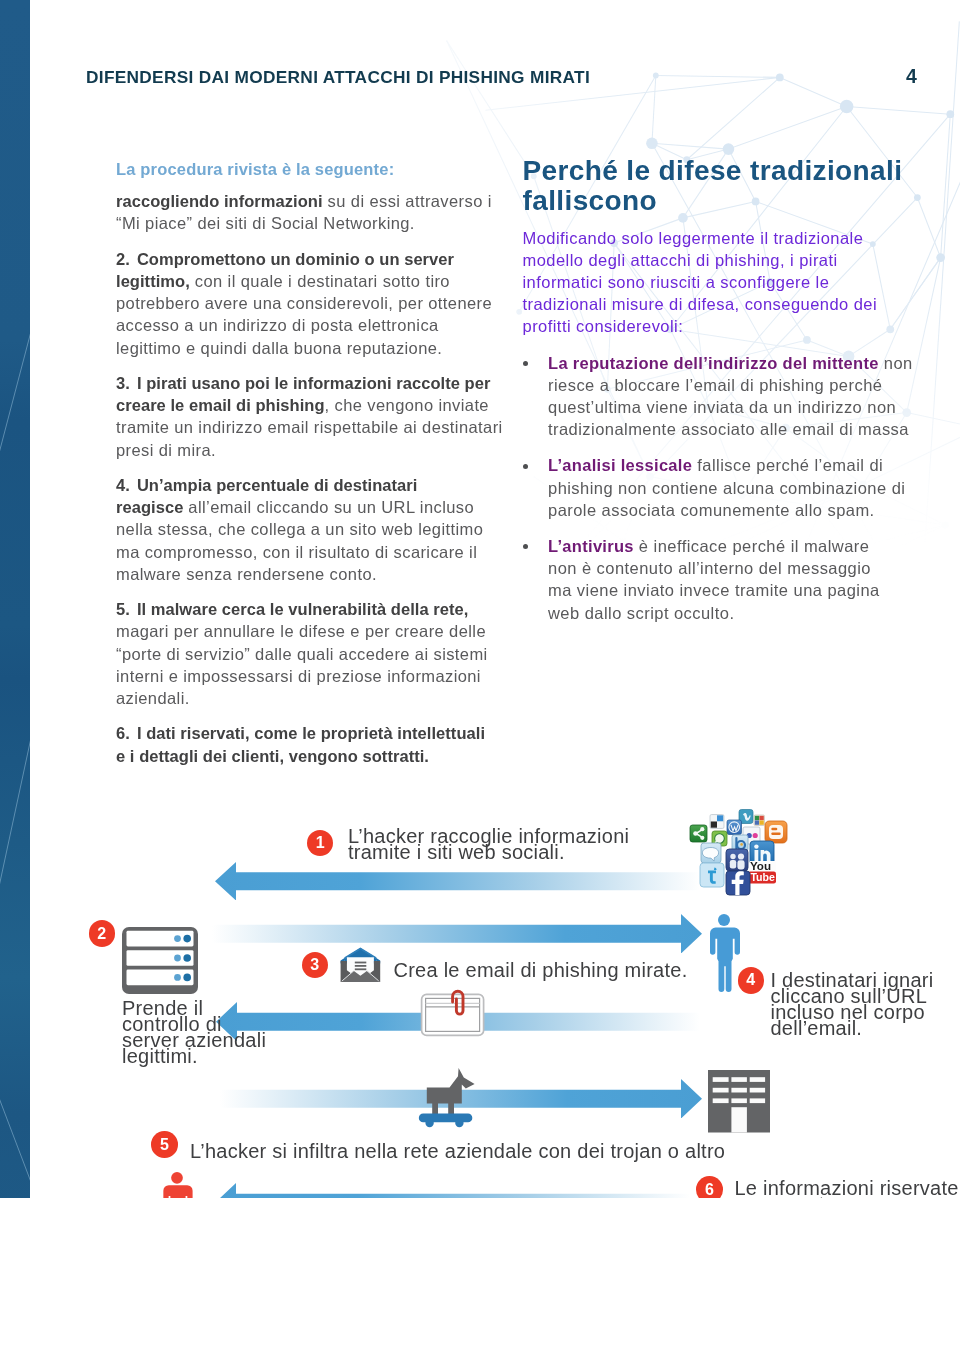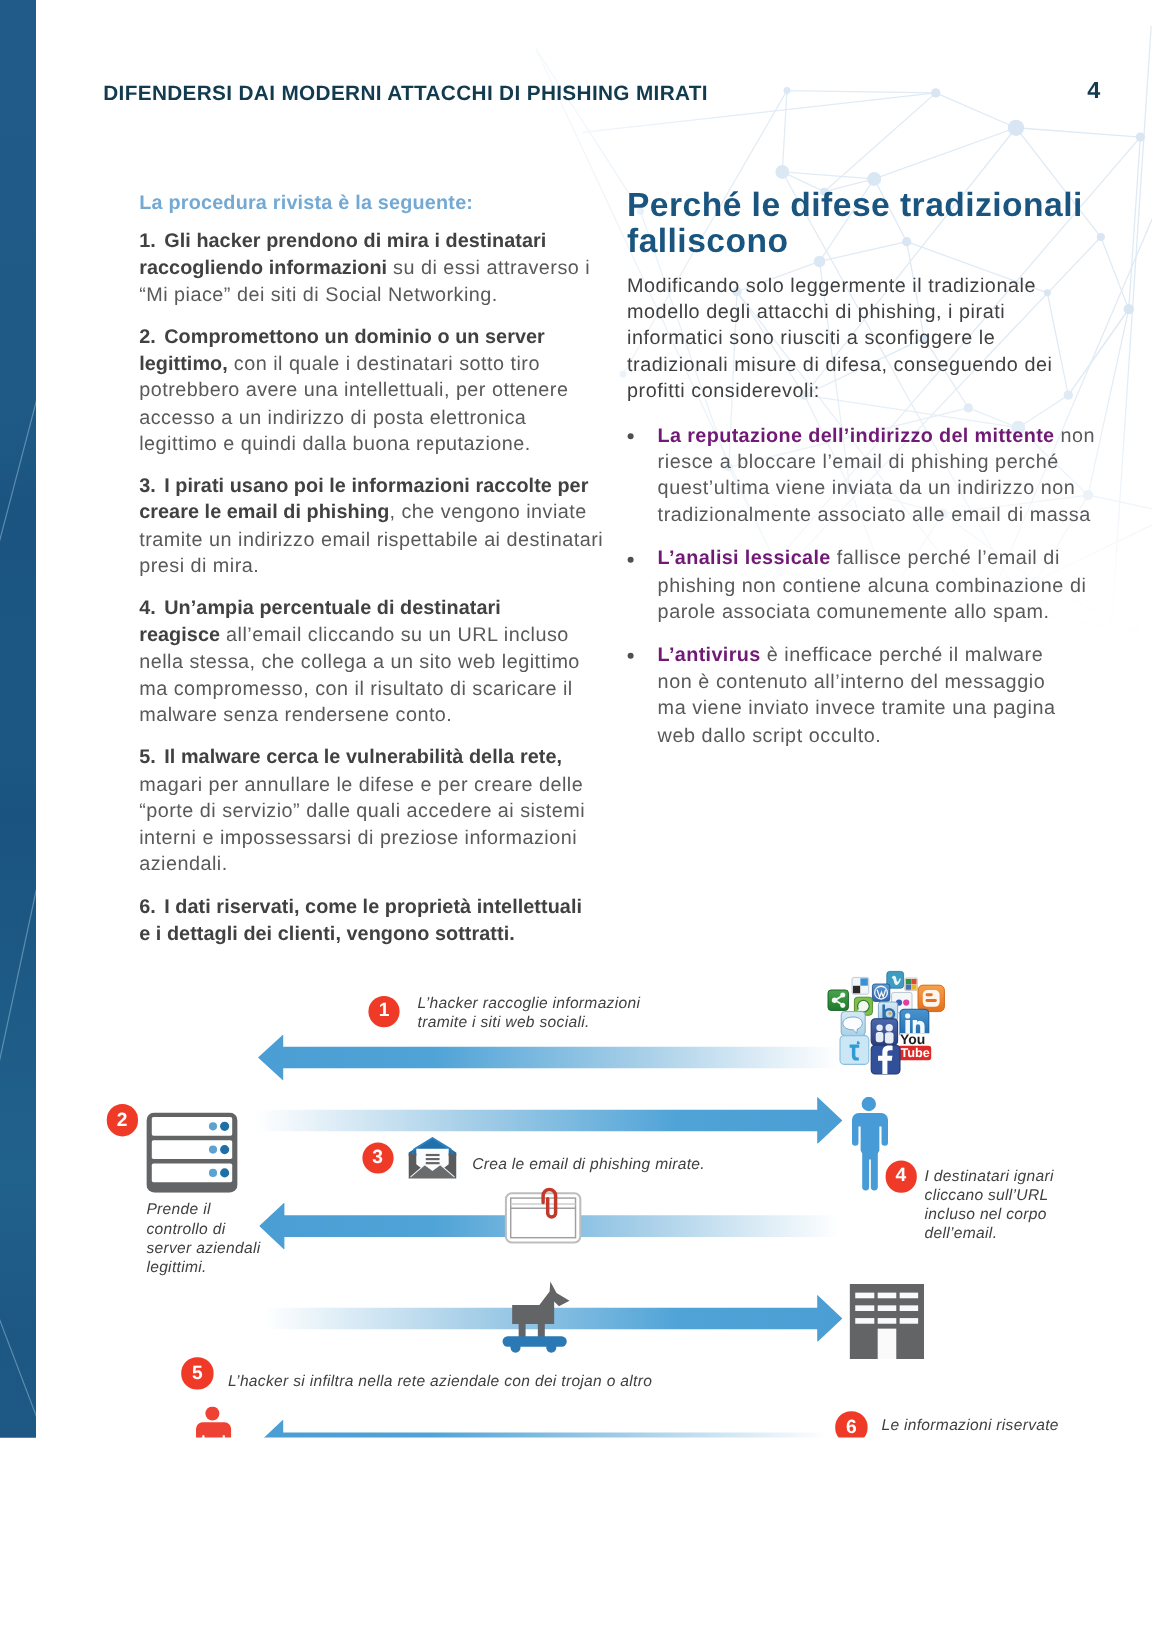--- a/index.html
+++ b/index.html
@@ -28,35 +28,35 @@
          letter-spacing:.17px;}
 
   .step{font-size:16.5px;line-height:22.2px;color:#59595b;margin:0 0 13.2px 0;}
   .tl{white-space:nowrap;}
   .step .num{font-weight:bold;color:#414142;margin-right:7px;letter-spacing:.05px;}
   .bd{font-weight:bold;color:#414142;letter-spacing:.05px;}
   .rg{letter-spacing:.40px;}
 
   .rhead{font-size:28px;font-weight:bold;color:#1a5580;line-height:30.8px;margin:0 0 11px 0;
          letter-spacing:.38px;}
-  .rpara{font-size:16.5px;line-height:21.9px;color:#404040;margin:0 0 14px 0;letter-spacing:.45px;}
+  .rpara{font-size:16.5px;line-height:21.9px;color:#6d28d9;margin:0 0 14px 0;letter-spacing:.45px;}
   .bullet{position:relative;font-size:16.5px;line-height:22.2px;color:#59595b;margin:0 0 14px 0;
           padding-left:25.5px;}
   .bullet .dot{position:absolute;left:0.5px;top:9.3px;width:5px;height:5px;border-radius:50%;
                background:#4e4f51;font-size:0;line-height:0;}
   .bullet .bd{font-weight:bold;color:#701a75;letter-spacing:.30px;}
   .bullet .rg{letter-spacing:.45px;}
 
   
   .diagram{position:absolute;left:0;top:0;width:960px;height:1358px;}
   .arrow{position:absolute;}
   .badge{position:absolute;border-radius:50%;background:#ee3a26;color:#fff;
          font-size:16px;font-weight:bold;display:flex;
          align-items:center;justify-content:center;line-height:1;}
-  .dlabel{position:absolute;font-size:13px;line-height:16px;color:#3e3f41;letter-spacing:.25px;font-style:italic;}
+  .dlabel{position:absolute;font-size:20px;line-height:16px;color:#3e3f41;letter-spacing:.25px;}
   .ic{position:absolute;}
 
   
   .logo{position:absolute;left:800px;top:1255px;font-size:34px;font-weight:bold;letter-spacing:-1.9px;transform:scaleX(0.865);transform-origin:0 0;}
   .logo .lt{color:#4d9ad6;}
   .logo .dk{color:#0e3f63;}
   .logo .tm{font-size:8px;vertical-align:super;color:#0e3f63;letter-spacing:0;position:relative;top:-2px;left:1px;}
 </style>
 </head>
 <body>
@@ -229,28 +229,27 @@
         <path d="M34 724 L-6 910"></path>
         <path d="M34 1190 L-4 1090"></path>
       </g>
     </svg>
   </div>
   <div class="hdr-title">DIFENDERSI DAI MODERNI ATTACCHI DI PHISHING MIRATI</div>
   <div class="hdr-page">4</div>
   <div class="col-left">
     <p class="intro">La procedura rivista è la seguente:</p>
     <div class="step">
-        <div class="tl"><span class="num">1.</span><span class="bd">Gli hacker prendono di mira i destinatari</span></div>
         <div class="tl"><span class="bd">raccogliendo informazioni</span><span class="rg"> su di essi attraverso i</span></div>
         <div class="tl"><span class="rg">“Mi piace” dei siti di Social Networking.</span></div>
       </div>
     <div class="step">
         <div class="tl"><span class="num">2.</span><span class="bd">Compromettono un dominio o un server</span></div>
         <div class="tl"><span class="bd">legittimo,</span><span class="rg"> con il quale i destinatari sotto tiro</span></div>
-        <div class="tl"><span class="rg">potrebbero avere una intellettuali, per ottenere</span></div>
+        <div class="tl"><span class="rg">potrebbero avere una considerevoli, per ottenere</span></div>
         <div class="tl"><span class="rg">accesso a un indirizzo di posta elettronica</span></div>
         <div class="tl"><span class="rg">legittimo e quindi dalla buona reputazione.</span></div>
       </div>
     <div class="step">
         <div class="tl"><span class="num">3.</span><span class="bd">I pirati usano poi le informazioni raccolte per</span></div>
         <div class="tl"><span class="bd">creare le email di phishing</span><span class="rg">, che vengono inviate</span></div>
         <div class="tl"><span class="rg">tramite un indirizzo email rispettabile ai destinatari</span></div>
         <div class="tl"><span class="rg">presi di mira.</span></div>
       </div>
     <div class="step">

